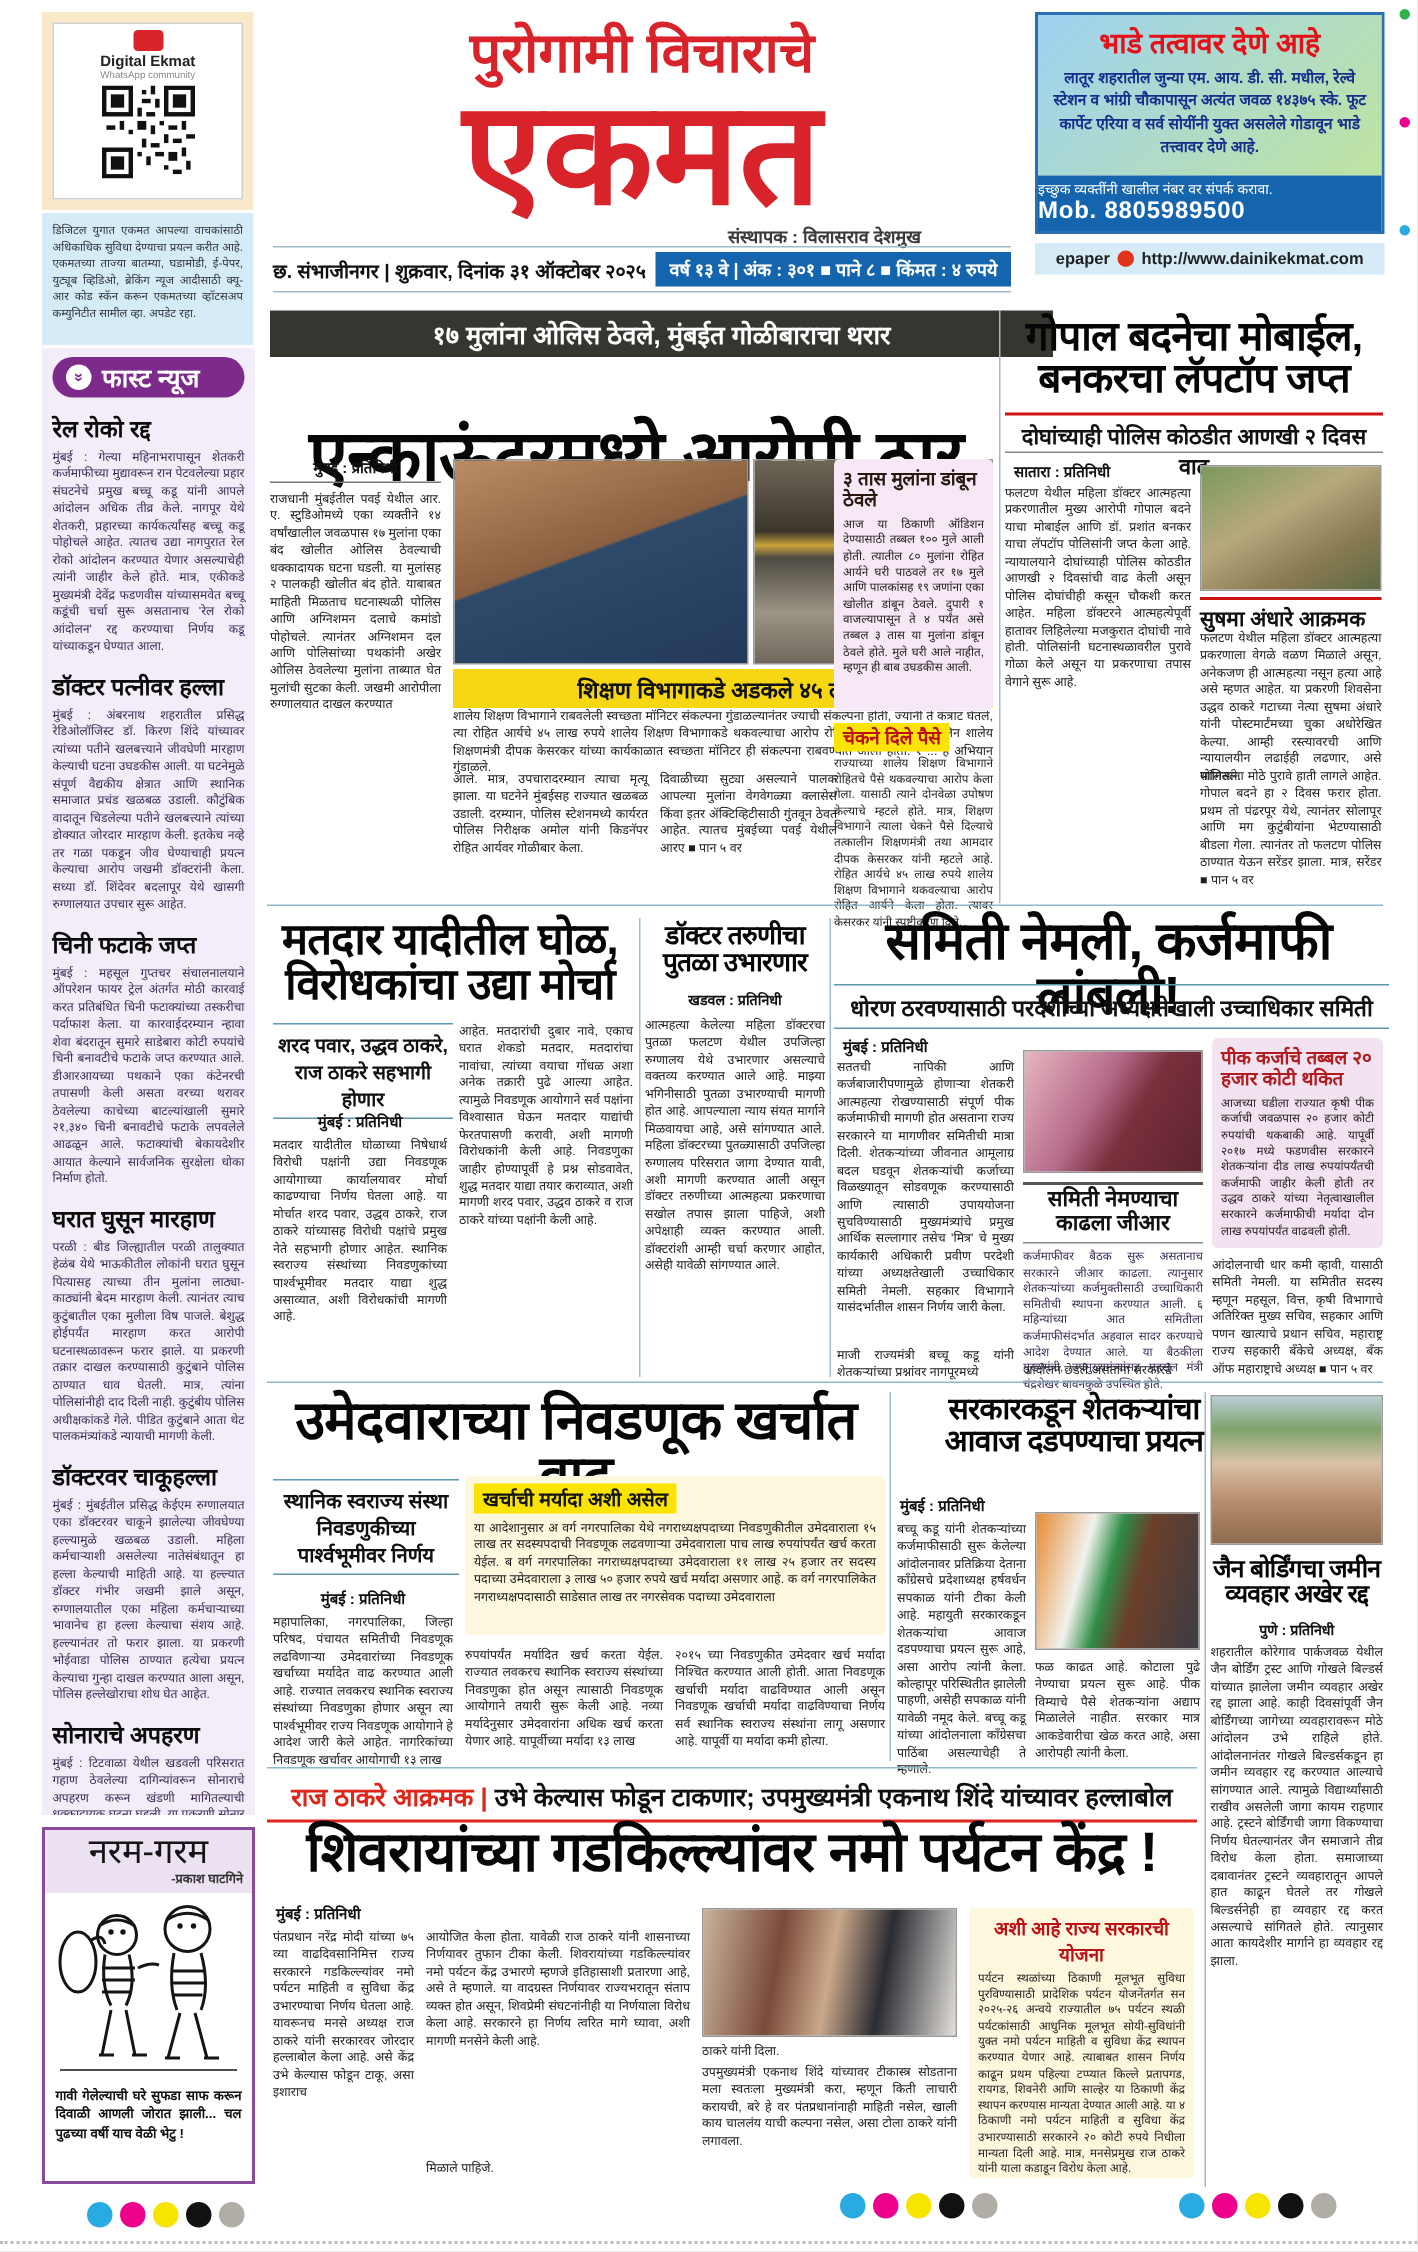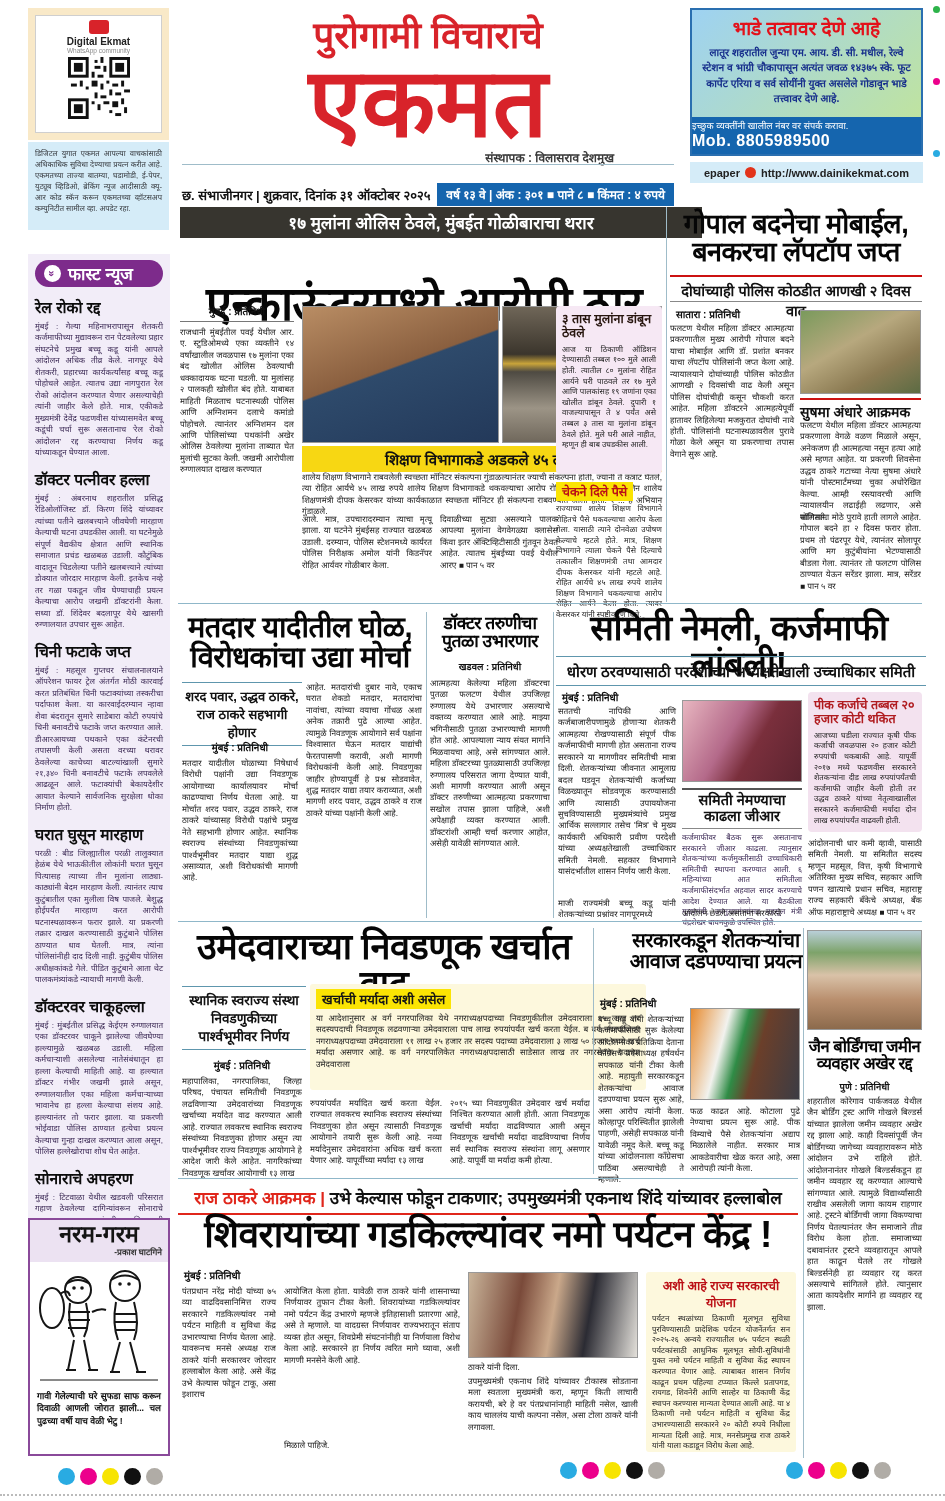--- a/index.html
+++ b/index.html
@@ -32,31 +32,31 @@
   .ad-main{flex:1;background:linear-gradient(135deg,#9ed2f2 0%,#bfe3a0 100%);padding:5px 6px;text-align:center;}
   .ad-title{font-size:19px;font-weight:800;color:#e3111a;}
   .ad-body{font-size:10.3px;font-weight:bold;color:#172f8c;line-height:1.5;margin-top:4px;}
   .ad-foot{background:#1565ae;color:#fff;padding:2px 0 4px;}
   .ad-contact{font-size:9.3px;}
   .ad-mobile{font-size:16px;font-weight:800;letter-spacing:.5px;}
   .epaper-strip{background:#d5ecf8;display:flex;align-items:center;justify-content:center;
                 gap:5px;font-size:11px;font-weight:bold;color:#222;}
   .epaper-dot{width:11px;height:11px;border-radius:50%;background:#e2331b;display:inline-block;}
   
-  .sidebar{background:#f2edf8;padding:6px 7px;box-sizing:border-box;overflow:hidden;margin-top:22px;}
+  .sidebar{background:#f2edf8;padding:6px 7px;box-sizing:border-box;overflow:hidden;}
   .fn-header{background:#7d2b8b;border-radius:14px;height:27px;display:flex;align-items:center;
              gap:7px;padding:0 9px;color:#fff;font-size:17px;font-weight:800;}
   .fn-icon{width:17px;height:17px;border-radius:50%;background:#fff;color:#7d2b8b;display:flex;
            align-items:center;justify-content:center;font-size:11px;font-weight:800;transform:rotate(90deg);}
   .fn-item-title{font-size:15.5px;font-weight:800;color:#0c0c0c;margin:9px 0 3px;}
   .fn-item-body{font-size:8.1px;line-height:1.42;text-align:justify;color:#3c2a55;margin:0;}
   
   .cartoon-box{border:2px solid #8a4a9a;background:#fff;box-sizing:border-box;}
   .cartoon-head{background:#ece2f2;padding:3px 6px 5px;}
-  .cartoon-title{font-size:23px;font-weight:700;color:#141414;text-align:center;line-height:1;}
+  .cartoon-title{font-size:23px;font-weight:400;color:#141414;text-align:center;line-height:1;}
   .cartoon-author{font-size:8.5px;font-weight:bold;color:#333;text-align:right;}
   .cartoon-caption{font-size:8.8px;font-weight:bold;line-height:1.4;text-align:justify;color:#111;
                    padding:2px 7px 5px;}
   
   .kicker{background:#37352f;color:#fff;font-size:17px;font-weight:800;text-align:center;
           padding:4px 16px;}
   .photo{box-sizing:border-box;border:1px solid #999;}
   .cap-bar{background:#f7d713;font-size:15px;font-weight:800;color:#111;text-align:center;padding:3px 0;}
   .pinkbox{background:#f6e8f4;border-radius:4px;padding:6px;box-sizing:border-box;}
   .pinkbox-title{font-size:12.5px;font-weight:800;color:#28160f;line-height:1.15;margin:0 0 4px;}
@@ -140,21 +140,21 @@
       <div class="ad-contact">इच्छुक व्यक्तींनी खालील नंबर वर संपर्क करावा.</div>
       <div class="ad-mobile">Mob. 8805989500</div>
     </div>
   </div>
   <div class="abs epaper-strip" style="left:690px;top:162px;width:233px;height:21px;">
     <span>epaper</span>
     <span class="epaper-dot"></span>
     <span>http://www.dainikekmat.com</span>
   </div>
 
-  <div class="abs" style="left:182px;top:164px;width:492px;display:flex;justify-content:space-between;align-items:center;border-top:1px solid #9fbcc9;border-bottom:1px solid #9fbcc9;padding:18px 0;">
+  <div class="abs" style="left:182px;top:164px;width:492px;display:flex;justify-content:space-between;align-items:center;border-top:1px solid #9fbcc9;border-bottom:1px solid #9fbcc9;padding:3px 0;">
     <span style="font-size:13px;font-weight:bold;color:#111;">छ. संभाजीनगर | शुक्रवार, दिनांक ३१ ऑक्टोबर २०२५</span>
     <span class="issue-bar">वर्ष १३ वे | अंक : ३०१ ■ पाने ८ ■ किंमत : ४ रुपये</span>
   </div>
 
   <div class="abs regmark" style="left:933px;top:6px;background:#2db34a;"></div>
   <div class="abs regmark" style="left:933px;top:78px;background:#ec008c;"></div>
   <div class="abs regmark" style="left:933px;top:150px;background:#29abe2;"></div>
 
   <div class="abs sidebar" style="left:28px;top:232px;width:142px;height:978px;">
     <div class="fn-header">
@@ -295,21 +295,21 @@
     <p class="bt-sm">आजच्या घडीला राज्यात कृषी पीक कर्जाची जवळपास २० हजार कोटी रुपयांची थकबाकी आहे. यापूर्वी २०१७ मध्ये फडणवीस सरकारने शेतकऱ्यांना दीड लाख रुपयांपर्यंतची कर्जमाफी जाहीर केली होती तर उद्धव ठाकरे यांच्या नेतृत्वाखालील सरकारने कर्जमाफीची मर्यादा दोन लाख रुपयांपर्यंत वाढवली होती.</p>
   </div>
   <p class="abs bt" style="left:808px;top:838px;width:114px;">आंदोलनाची धार कमी व्हावी, यासाठी समिती नेमली. या समितीत सदस्य म्हणून महसूल, वित्त, कृषी विभागाचे अतिरिक्त मुख्य सचिव, सहकार आणि पणन खात्याचे प्रधान सचिव, महाराष्ट्र राज्य सहकारी बँकेचे अध्यक्ष, बँक ऑफ महाराष्ट्राचे अध्यक्ष ■ पान ५ वर</p>
 
   <div class="abs rule" style="left:178px;top:921px;width:744px;"></div>
 
   <div class="abs headline" style="left:178px;top:928px;width:412px;font-size:36px;">उमेदवाराच्या निवडणूक खर्चात वाढ</div>
   <div class="abs subhead-rules center" style="left:182px;top:986px;width:120px;font-size:13.5px;font-weight:800;color:#111;">स्थानिक स्वराज्य संस्था निवडणुकीच्या पार्श्वभूमीवर निर्णय</div>
   <div class="abs byline center" style="left:182px;top:1058px;width:120px;">मुंबई : प्रतिनिधी</div>
   <p class="abs bt" style="left:182px;top:1076px;width:120px;">महापालिका, नगरपालिका, जिल्हा परिषद, पंचायत समितीची निवडणूक लढविणाऱ्या उमेदवारांच्या निवडणूक खर्चाच्या मर्यादेत वाढ करण्यात आली आहे. राज्यात लवकरच स्थानिक स्वराज्य संस्थांच्या निवडणुका होणार असून त्या पार्श्वभूमीवर राज्य निवडणूक आयोगाने हे आदेश जारी केले आहेत. नागरिकांच्या निवडणूक खर्चावर आयोगाची १३ लाख</p>
-  <div class="abs paleyellow" style="left:310px;top:984px;width:336px;height:106px;">
+  <div class="abs paleyellow" style="left:310px;top:984px;width:280px;height:106px;">
     <span class="yellowbar" style="font-size:13px;font-weight:800;color:#151515;">खर्चाची मर्यादा अशी असेल</span>
     <p class="bt" style="margin-top:4px;">या आदेशानुसार अ वर्ग नगरपालिका येथे नगराध्यक्षपदाच्या निवडणुकीतील उमेदवाराला १५ लाख तर सदस्यपदाची निवडणूक लढवणाऱ्या उमेदवाराला पाच लाख रुपयांपर्यंत खर्च करता येईल. ब वर्ग नगरपालिका नगराध्यक्षपदाच्या उमेदवाराला ११ लाख २५ हजार तर सदस्य पदाच्या उमेदवाराला ३ लाख ५० हजार रुपये खर्च मर्यादा असणार आहे. क वर्ग नगरपालिकेत नगराध्यक्षपदासाठी साडेसात लाख तर नगरसेवक पदाच्या उमेदवाराला</p>
   </div>
   <p class="abs bt" style="left:310px;top:1098px;width:132px;">रुपयांपर्यंत मर्यादित खर्च करता येईल. राज्यात लवकरच स्थानिक स्वराज्य संस्थांच्या निवडणुका होत असून त्यासाठी निवडणूक आयोगाने तयारी सुरू केली आहे. नव्या मर्यादेनुसार उमेदवारांना अधिक खर्च करता येणार आहे. यापूर्वीच्या मर्यादा १३ लाख</p>
   <p class="abs bt" style="left:450px;top:1098px;width:140px;">२०१५ च्या निवडणुकीत उमेदवार खर्च मर्यादा निश्चित करण्यात आली होती. आता निवडणूक खर्चाची मर्यादा वाढविण्यात आली असून निवडणूक खर्चाची मर्यादा वाढविण्याचा निर्णय सर्व स्थानिक स्वराज्य संस्थांना लागू असणार आहे. यापूर्वी या मर्यादा कमी होत्या.</p>
 
   <div class="abs vrule" style="left:593px;top:928px;height:246px;"></div>
   <div class="abs headline" style="left:615px;top:930px;width:202px;font-size:20px;">सरकारकडून शेतकऱ्यांचा आवाज दडपण्याचा प्रयत्न</div>
   <div class="abs byline" style="left:600px;top:996px;">मुंबई : प्रतिनिधी</div>
   <p class="abs bt" style="left:598px;top:1014px;width:86px;">बच्चू कडू यांनी शेतकऱ्यांच्या कर्जमाफीसाठी सुरू केलेल्या आंदोलनावर प्रतिक्रिया देताना काँग्रेसचे प्रदेशाध्यक्ष हर्षवर्धन सपकाळ यांनी टीका केली आहे. महायुती सरकारकडून शेतकऱ्यांचा आवाज दडपण्याचा प्रयत्न सुरू आहे, असा आरोप त्यांनी केला. कोल्हापूर परिस्थितीत झालेली पाहणी, असेही सपकाळ यांनी यावेळी नमूद केले. बच्चू कडू यांच्या आंदोलनाला काँग्रेसचा पाठिंबा असल्याचेही ते म्हणाले.</p>

